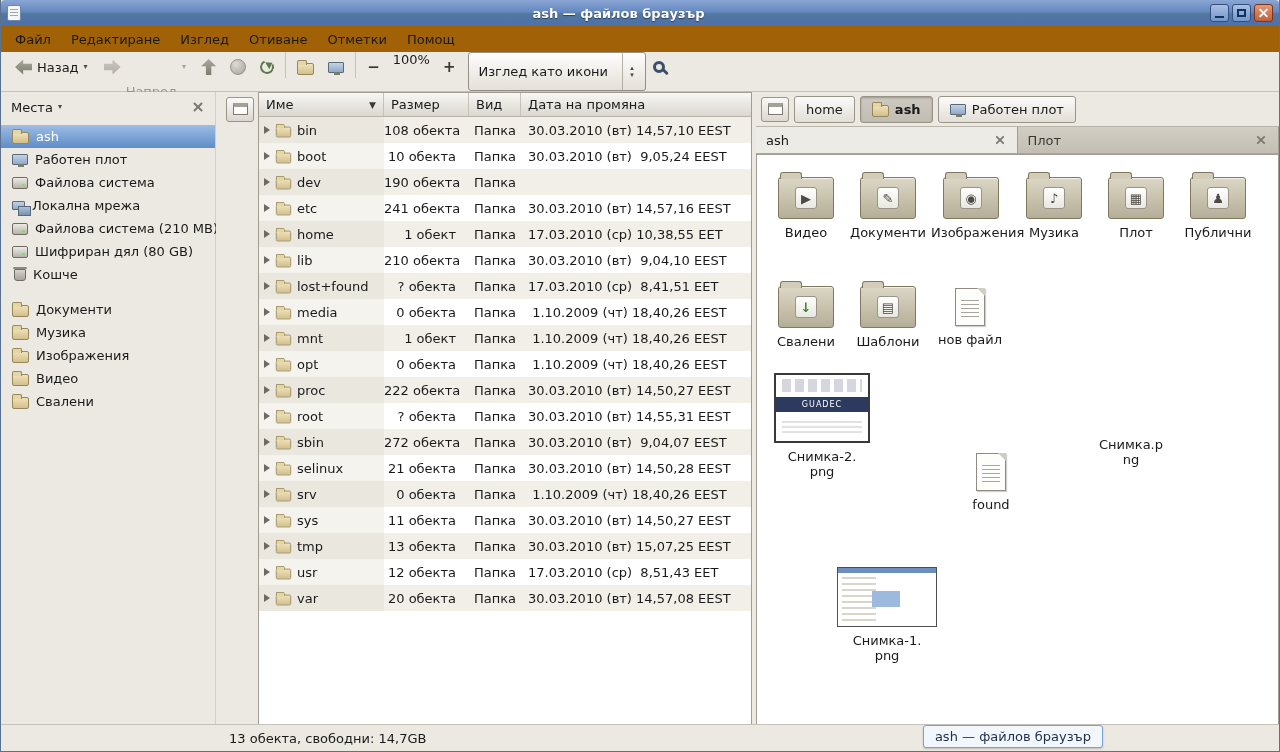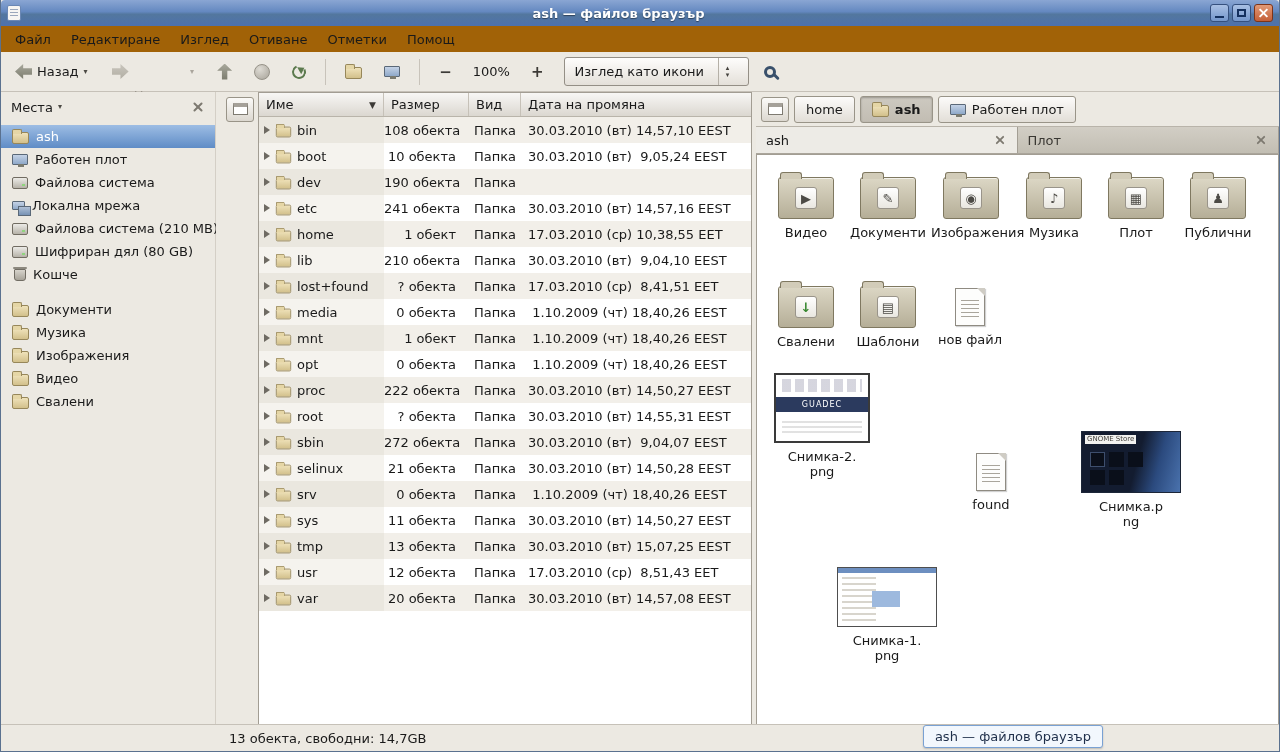--- a/index.html
+++ b/index.html
@@ -20,38 +20,38 @@
   .glyph-max { position:absolute; left:4px; top:4px; width:9px; height:8px; border:2px solid #14305e; }
   .glyph-x::before, .glyph-x::after { content:""; position:absolute; left:3px; top:7px; width:11px; height:2px; background:#fff; }
   .glyph-x::before { transform:rotate(45deg); }
   .glyph-x::after { transform:rotate(-45deg); }
 
   
   .menubar { height:26px; flex:0 0 26px; display:flex; align-items:stretch; padding-left:4px; background:#a16207; }
   .menu-item { padding:0 10px; display:flex; align-items:center; cursor:default; }
 
   
-  .toolbar { height:40px; flex:0 0 40px; display:flex; align-items:center; gap:8px; padding:0 6px; background:#ece9e2; border-bottom:1px solid #c6c1b8; }
+  .toolbar { height:40px; flex:0 0 40px; display:flex; align-items:flex-start; gap:0; padding:0 6px; background:#ece9e2; border-bottom:1px solid #c6c1b8; }
   .tool-btn { height:30px; display:flex; align-items:center; gap:5px; padding:0 7px; border-radius:3px; border:1px solid transparent; }
   .tool-btn.icon-only { padding:0 6px; }
   .tool-btn .lbl { white-space:nowrap; }
   .disabled .lbl { color:#9b968d;margin-top:48px; }
   .chev { font-size:8px; color:#4c4a45; line-height:8px; }
   .chev.dis { color:#aaa59c; }
   .arr { display:inline-block; }
   .arr-left  { width:17px; height:15px; background:linear-gradient(#a8a89c,#7c7c6e); clip-path:polygon(0 50%,48% 0,48% 28%,100% 28%,100% 72%,48% 72%,48% 100%); }
   .arr-right { width:17px; height:15px; background:linear-gradient(#c9c6bd,#b2aea4); clip-path:polygon(100% 50%,52% 0,52% 28%,0 28%,0 72%,52% 72%,52% 100%); }
   .arr-up    { width:15px; height:16px; background:linear-gradient(#a8a89c,#7c7c6e); clip-path:polygon(50% 0,100% 46%,68% 46%,68% 100%,32% 100%,32% 46%,0 46%); }
   .stop-ic { width:16px; height:16px; border-radius:50%; background:radial-gradient(circle at 35% 30%, #dedbd4, #a7a399); border:1px solid #969288; }
   .reload-ic { width:14px; height:14px; border:2px solid #5c7a4e; border-radius:50%; border-top-color:transparent; position:relative; transform:rotate(20deg); }
   .reload-ic::after { content:""; position:absolute; top:-5px; right:-2px; border:4px solid transparent; border-bottom:6px solid #5c7a4e; transform:rotate(40deg); }
   .tsep { width:1px; height:26px; background:#c8c3ba; margin:0 4px; }
   .zoom-glyph { font-size:15px; font-weight:bold; color:#3c3a36; }
   .zoom-level { padding:0 6px; }
-  .combo { height:29px; min-width:178px; border:1px solid #948f86; border-radius:3px; background:linear-gradient(#fefdfc,#e4e0d9); display:flex; align-items:center; padding:0 12px 0 9px; margin-left:6px; }
+  .combo { height:39px; min-width:178px; border:1px solid #948f86; border-radius:3px; background:linear-gradient(#fefdfc,#e4e0d9); display:flex; align-items:center; padding:0 5px 0 9px; margin-left:6px; }
   .combo .combo-text { flex:1; padding-right:14px; white-space:nowrap; }
   .combo-arrows { display:flex; flex-direction:column; align-items:center; justify-content:center; border-left:1px solid #b5b0a7; height:100%; width:18px; font-size:7px; line-height:7px; color:#44423d; }
   .mag-ic { width:12px; height:12px; border:3px solid #39506b; border-radius:50%; position:relative; display:inline-block; }
   .mag-ic::after { content:""; position:absolute; width:8px; height:3px; background:#39506b; right:-7px; bottom:-3px; transform:rotate(45deg); border-radius:2px; }
 
   
   .content { flex:1; display:flex; min-height:0; }
   .splitter { width:8px; background:#ece9e2; }
   .splitter2 { width:4px; background:#ece9e2; }
 
@@ -678,24 +678,20 @@
 
           <div class="iv-item file f2">
             <span class="icon-box doc">
               
               
             </span>
             <span class="iv-label">found</span>
           </div>
 
           <div class="iv-item file f3">
-            <span class="icon-box thumb-store">
-
-              <span class="thumb-text">GNOME Store</span>
-            </span>
             <span class="iv-label">Снимка.png</span>
           </div>
 
           <div class="iv-item file f4">
             <span class="icon-box thumb-files">
               
               
             </span>
             <span class="iv-label">Снимка-1.png</span>
           </div>

